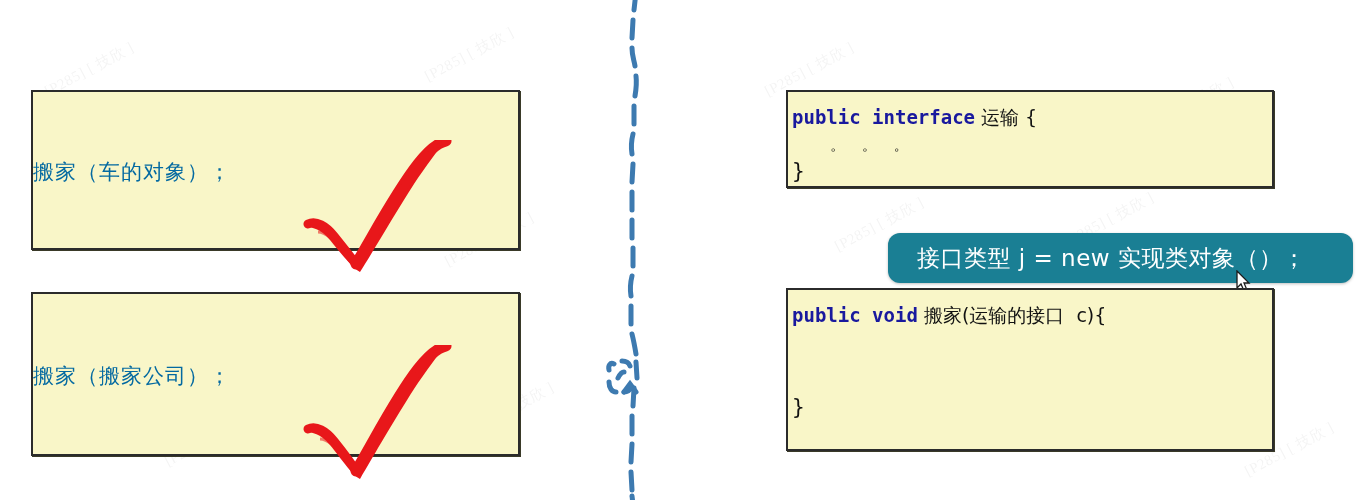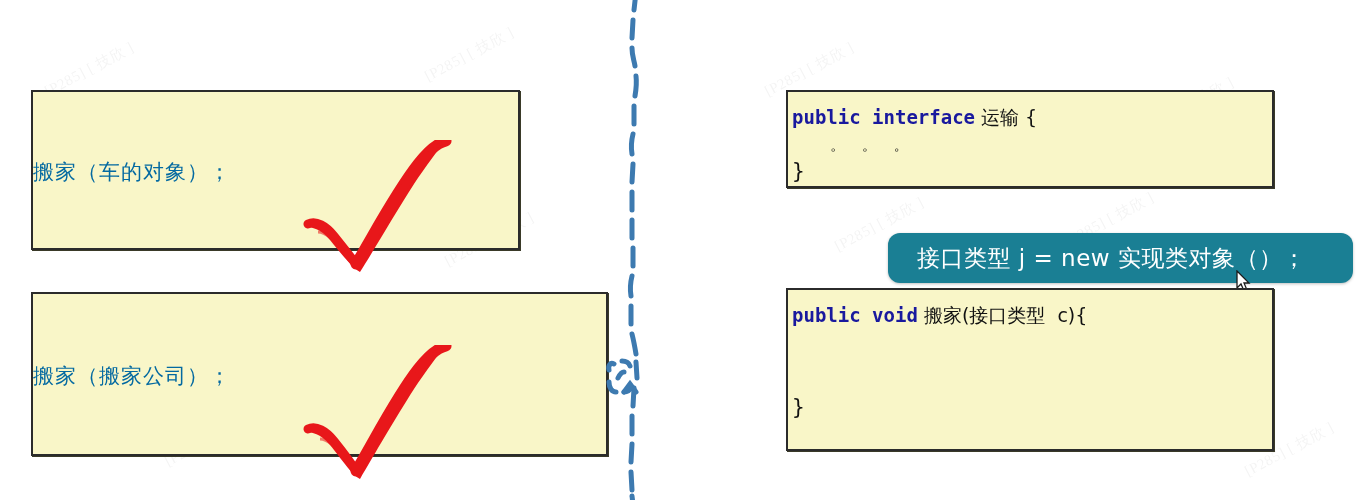--- a/index.html
+++ b/index.html
@@ -41,21 +41,21 @@
     position: absolute;
     left: 0;
     right: 0;
     text-align: left;
     font-family: "DejaVu Sans", sans-serif;
     font-size: 21px;
     color: #0369a1;
     letter-spacing: 1px;
   }
   .stmt-box-1 { left: 31px; top: 90px; width: 489px; height: 160px; }
-  .stmt-box-2 { left: 31px; top: 292px; width: 577px; height: 164px; }
+  .stmt-box-2 { left: 31px; top: 292px; width: 489px; height: 164px; }
   .stmt-text-1 { top: 66px; }
   .stmt-text-2 { top: 68px; }
 
   
   .check {
     position: absolute;
     pointer-events: none;
   }
   .check-1 { left: 296px; top: 140px; width: 170px; height: 135px; }
   .check-2 { left: 296px; top: 345px; width: 170px; height: 137px; }
@@ -230,16 +230,16 @@
 
 <div class="callout">
   <span class="callout-text">接口类型 j = new 实现类对象（）；</span>
 </div>
 
 <svg class="cursor" viewBox="0 0 16 24">
   <path d="M1 1 L1 18 L5 14 L8 21 L11 20 L8 13 L13 13 Z" fill="#ffffff" stroke="#1b1b1b" stroke-width="1.3"></path>
 </svg>
 
 <div class="code-box code-box-2">
-  <div class="code-line"><span class="kw">public void</span><span class="cn"> 搬家(接口类型  c){</span></div>
+  <div class="code-line"><span class="kw">public void</span><span class="cn"> 搬家(运输的接口  c){</span></div>
   <div class="spacer-line"></div>
   <div class="brace-line">}</div>
 </div>
 
 </body></html>

